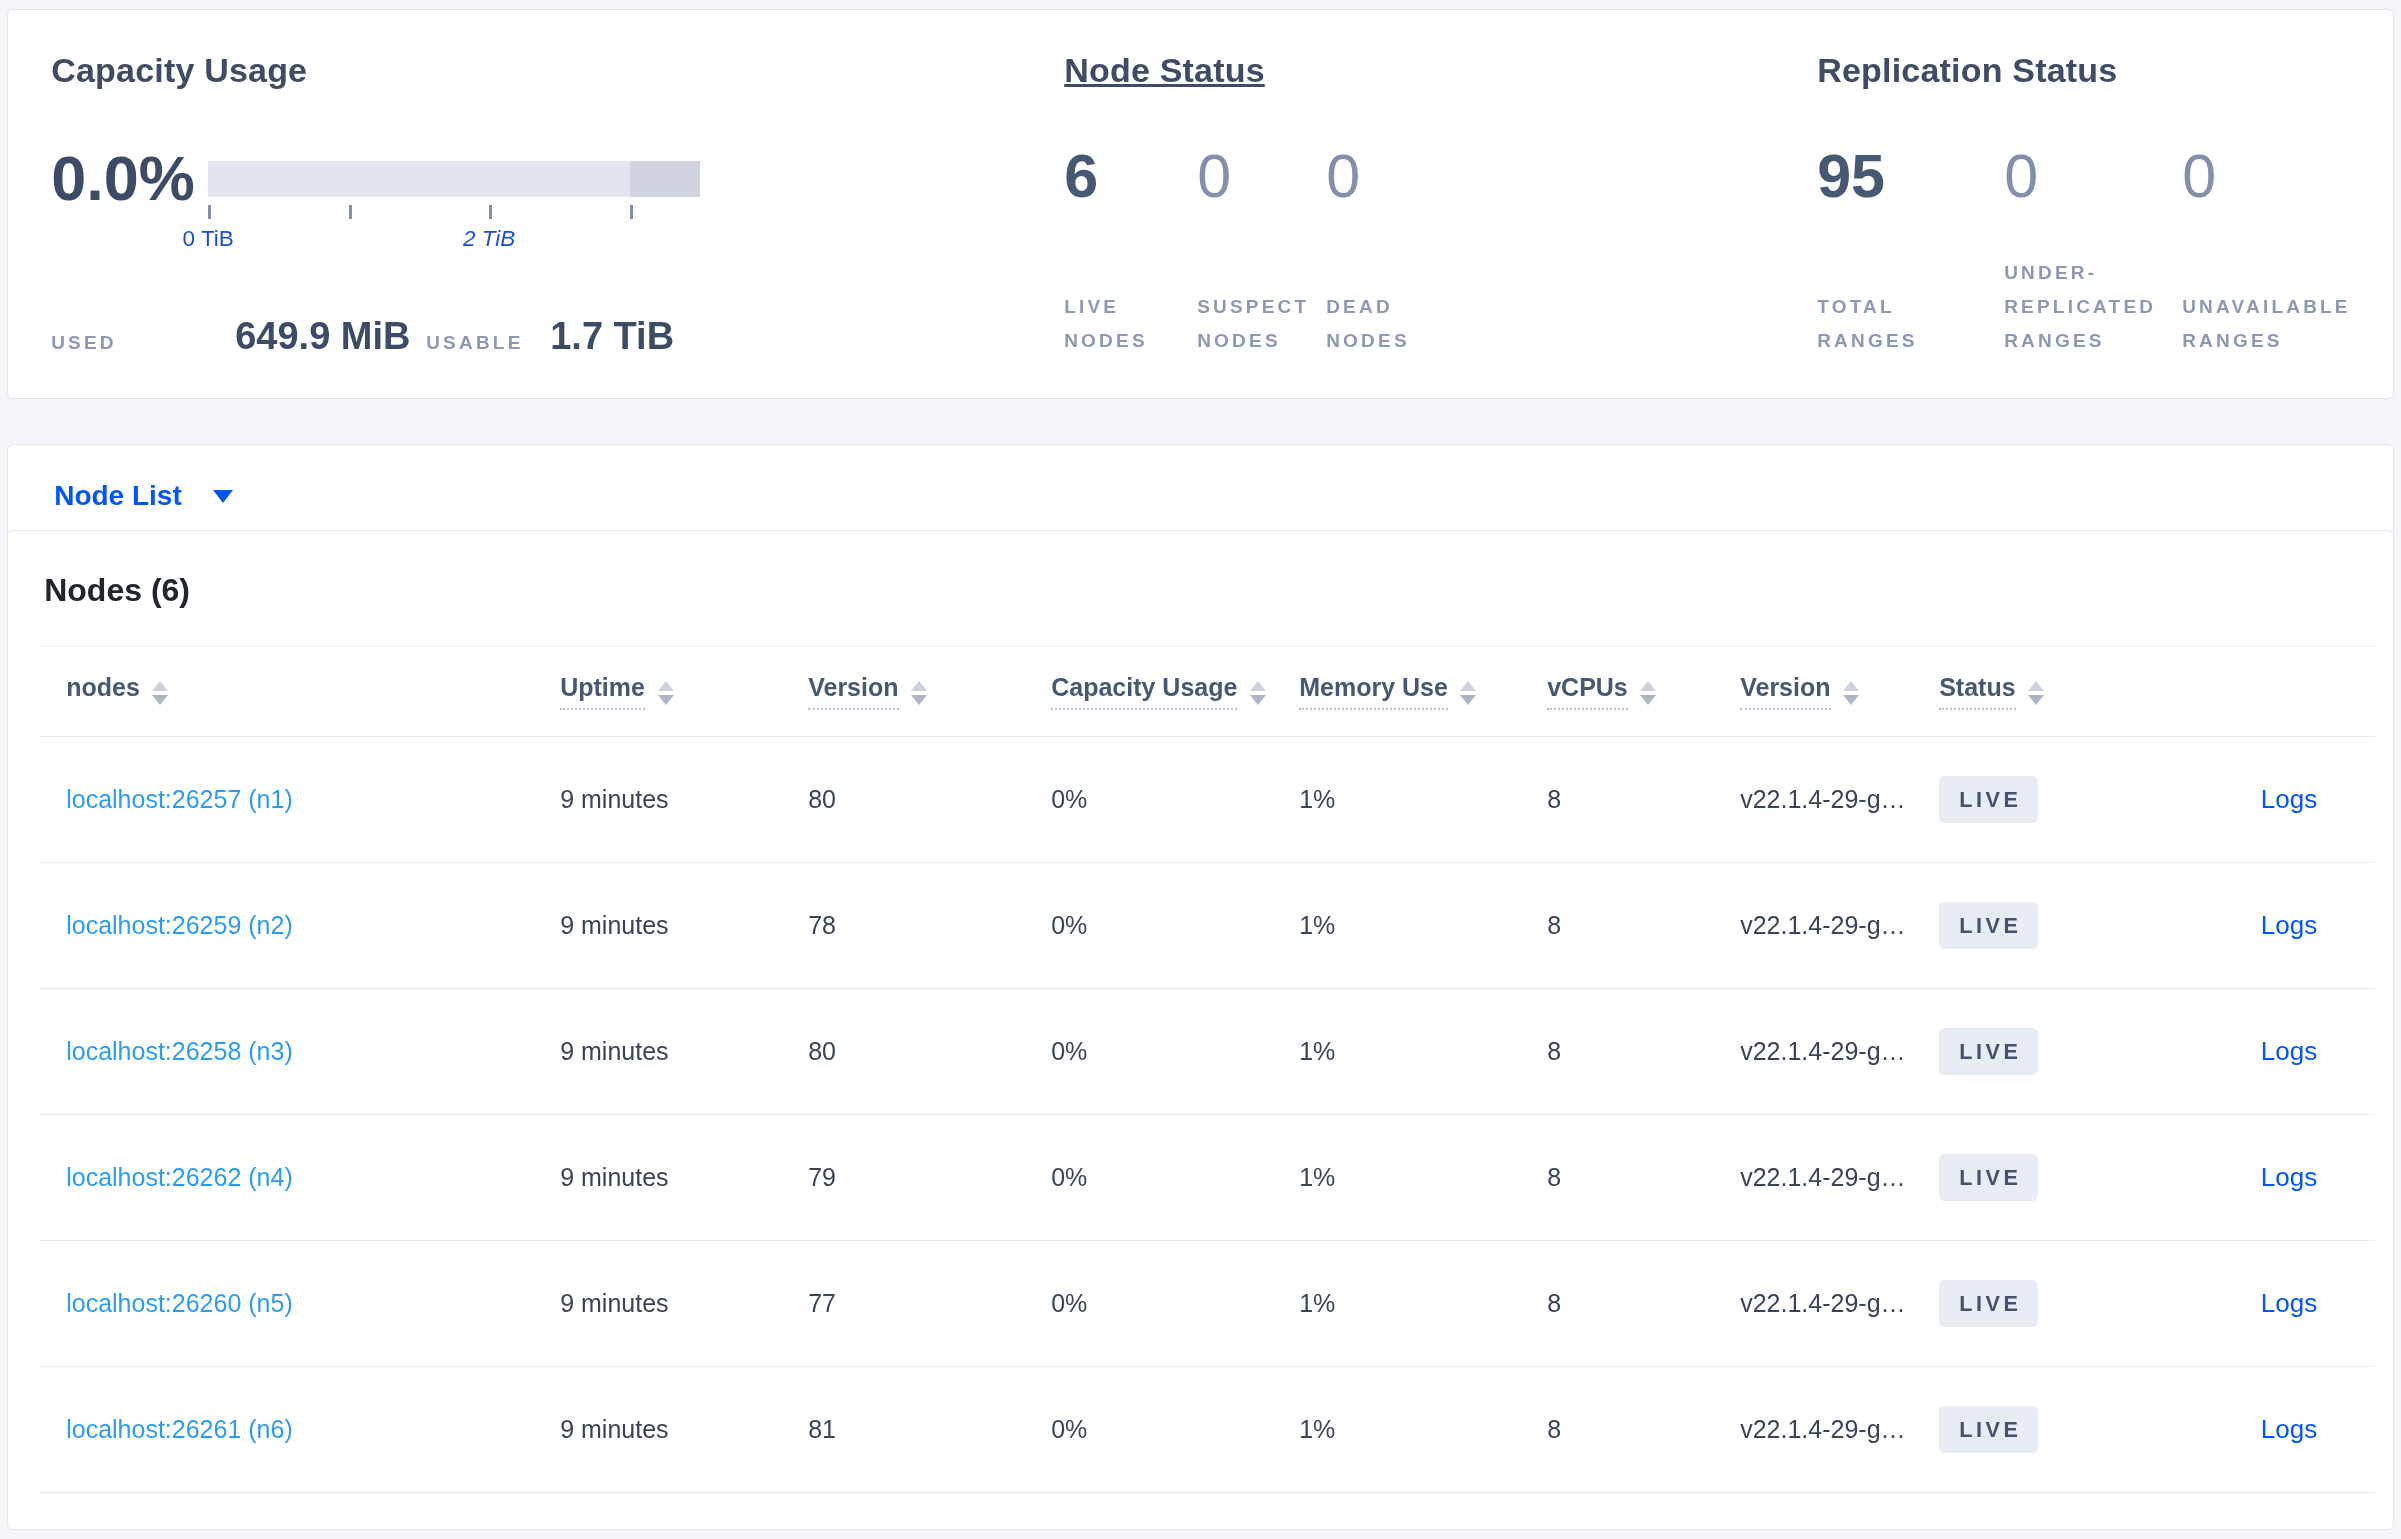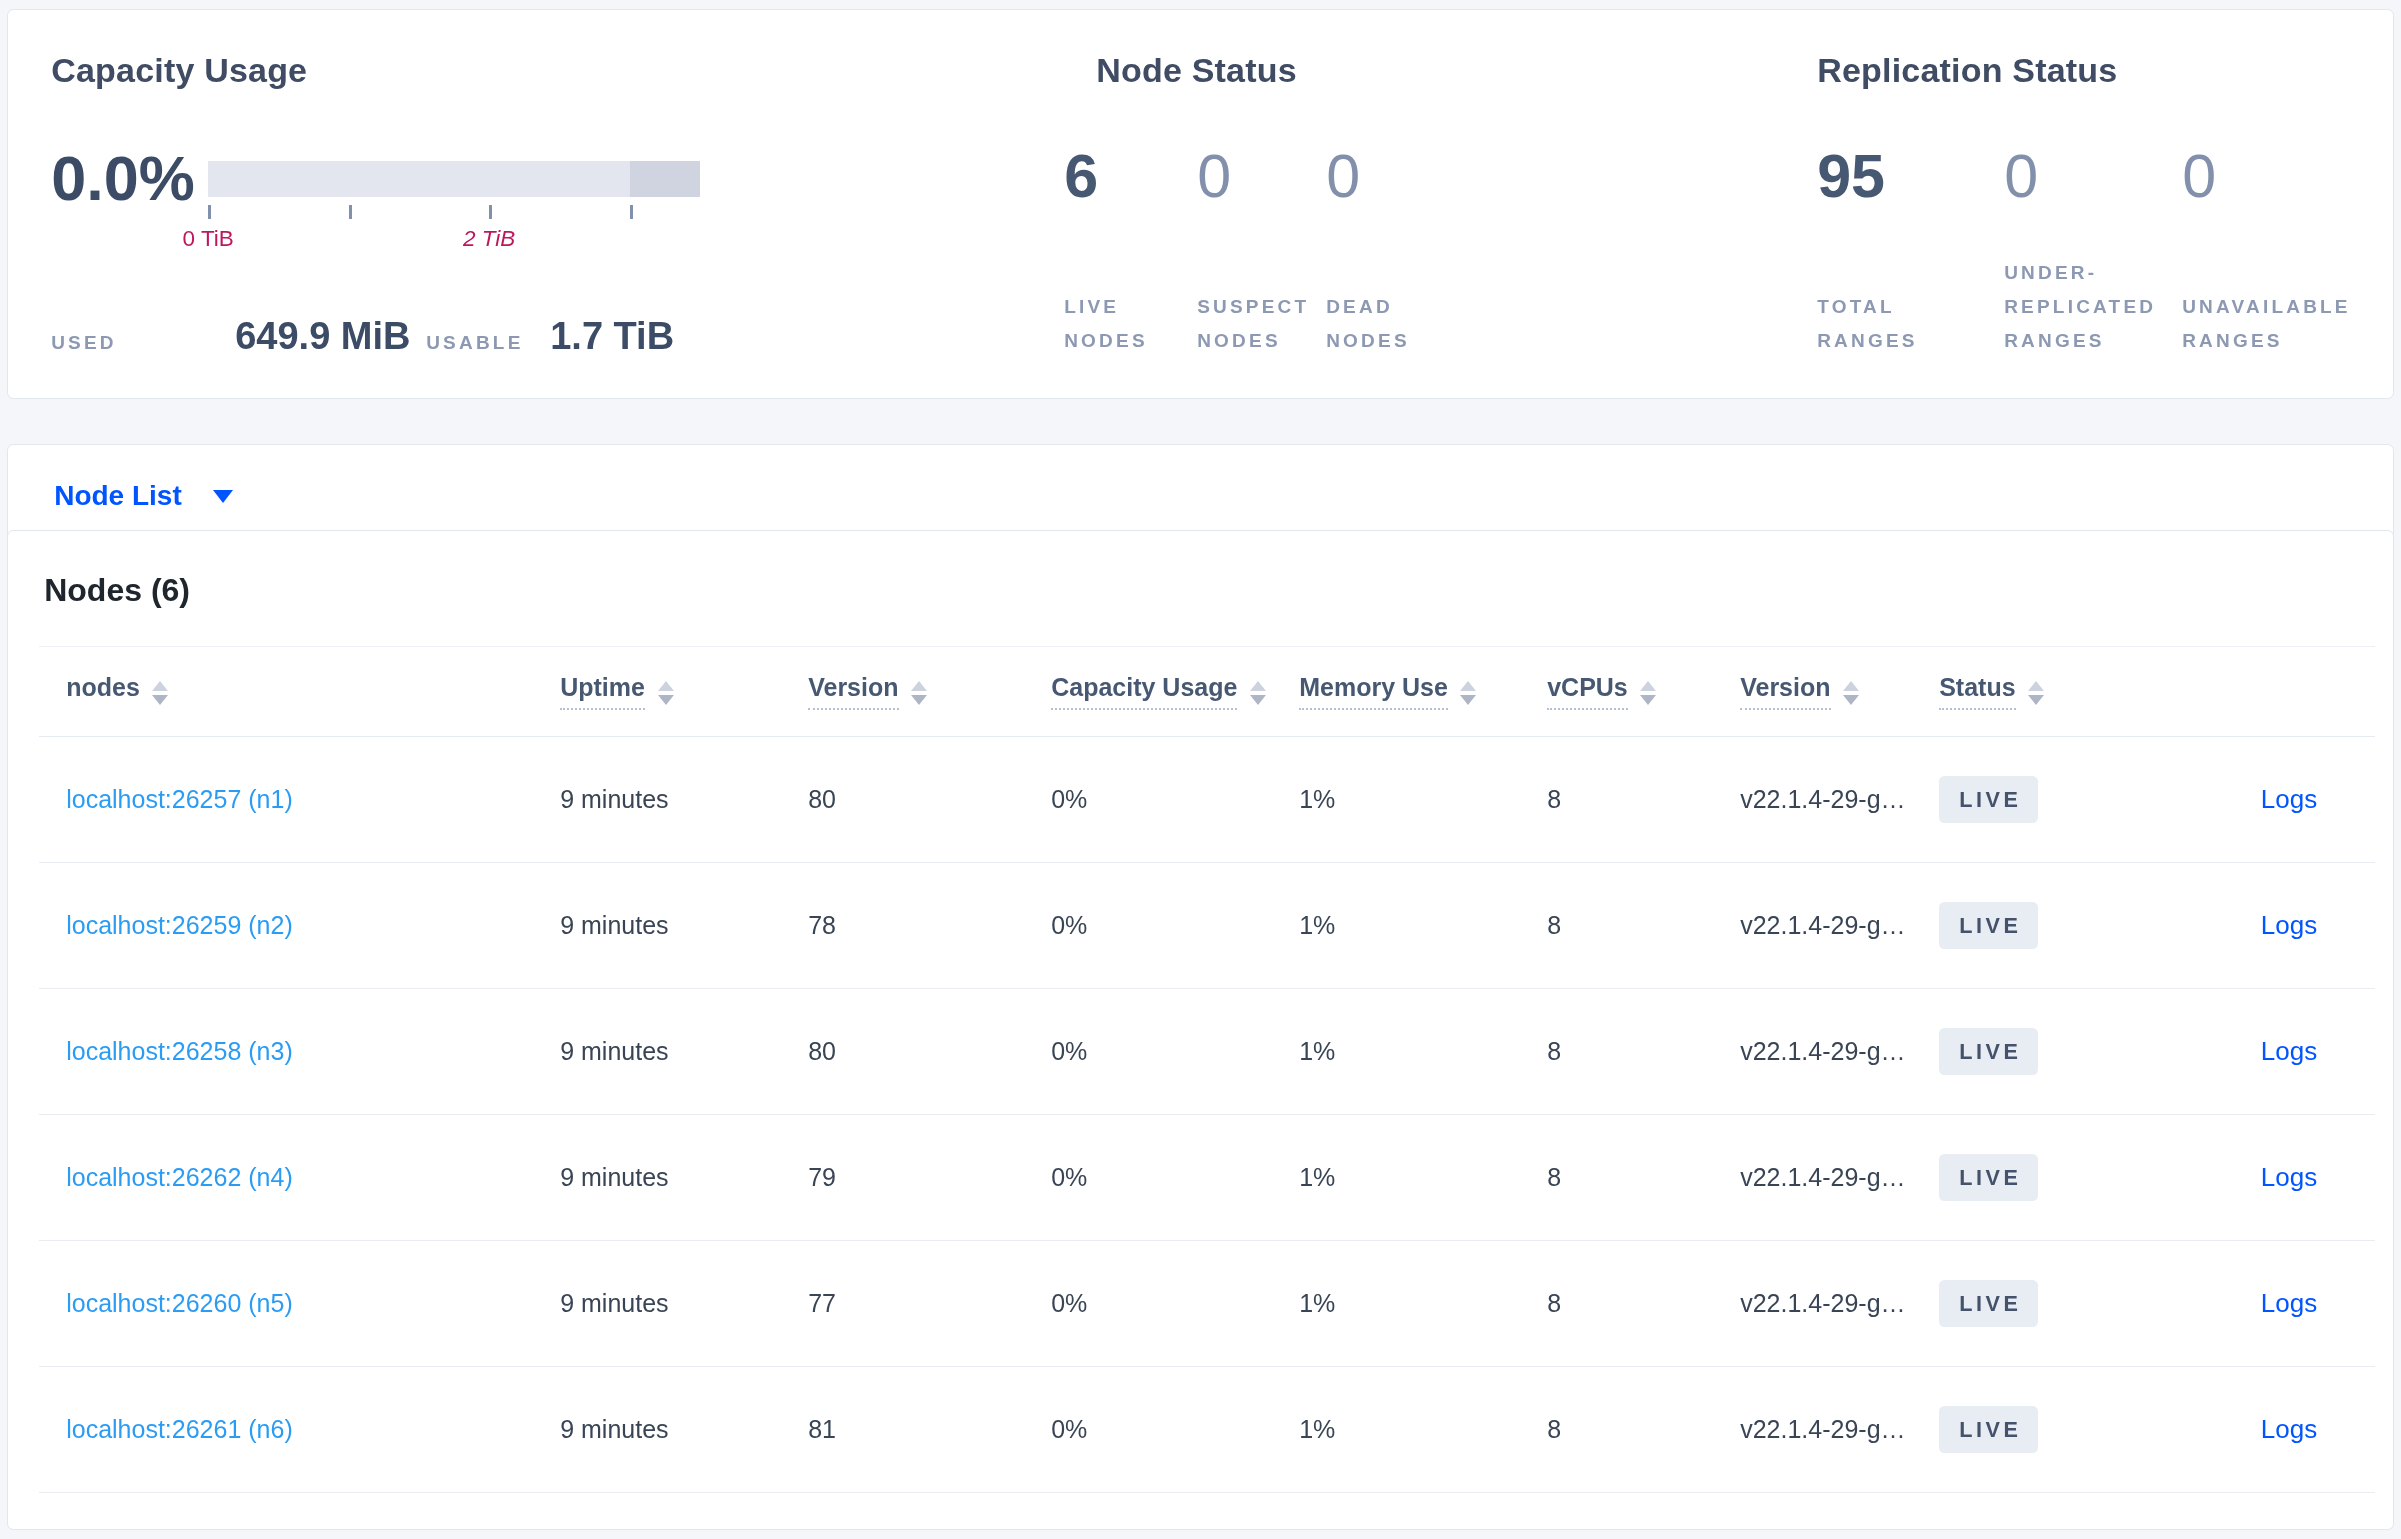--- a/index.html
+++ b/index.html
@@ -20,39 +20,39 @@
   #view-bar     { top:444px; height:104px; }
   #table-card   { top:530px; height:1000px; }
 
   
   .section-title {
     position:absolute; top:41px;
     font-size:34px; font-weight:700; color:#3f4c63;
     letter-spacing:0.2px;
   }
   #cap-title   { left:43px; }
-  #node-title  { left:1088px; }
+  #node-title  { left:1056px;text-decoration:underline; }
   #repl-title  { left:1809px; }
 
   .cap-pct {
     position:absolute; left:43px; top:135px;
     font-size:63px; line-height:67px; font-weight:700; color:#3c4c66;
   }
   .cap-bar {
     position:absolute; left:200px; top:151px;
     width:492px; height:36px;
     background:linear-gradient(to right, #e3e6ef 0, #e3e6ef 422px, #cfd4e0 422px, #cfd4e0 492px);
   }
   .cap-tick {
     position:absolute; top:195px; width:2.7px; height:14.4px; background:#8090ad;
   }
   .tick-0 { left:200px; } .tick-1 { left:341px; } .tick-2 { left:481px; } .tick-3 { left:622px; }
   .tick-label {
     position:absolute; top:216px; width:108px;
-    text-align:center; font-size:22.5px; color:#be185d;
+    text-align:center; font-size:22.5px; color:#1d4ed8;
   }
   .tick-label-0 { left:146px; } .tick-label-2 { left:427px;font-style:italic; }
 
   .cap-used-row {
     position:absolute; left:43px; top:305px;
     display:flex; align-items:baseline;
   }
   .kpi-label {
     font-size:19px; font-weight:700; letter-spacing:3.2px; color:#8d99b2;
   }

